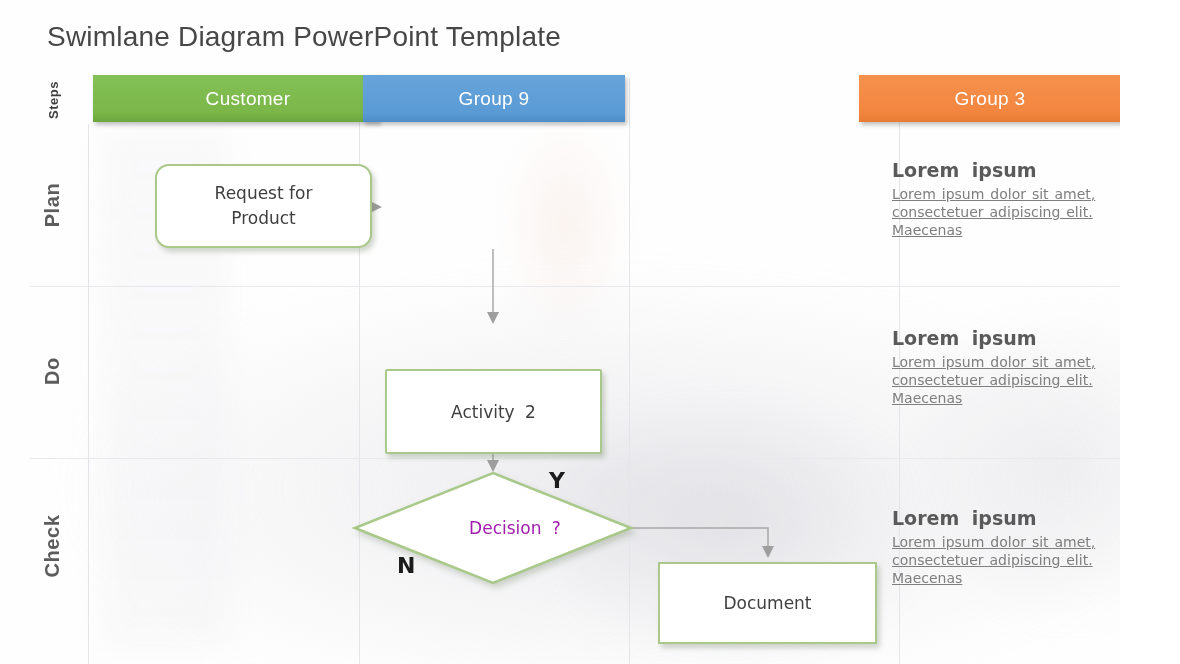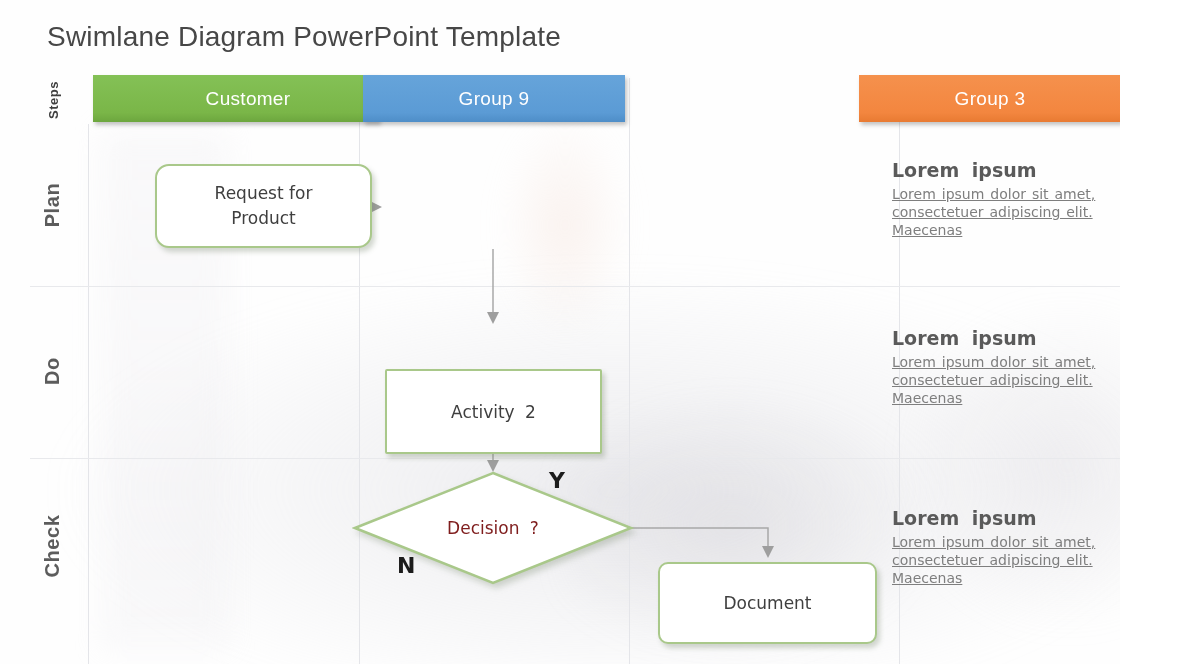--- a/index.html
+++ b/index.html
@@ -55,29 +55,29 @@
   .shape{
     position:absolute;background:#ffffff;border:2px solid #a9c88a;z-index:3;
     display:flex;align-items:center;justify-content:center;text-align:center;
     font-size:17px;color:#3f3f3f;
     box-shadow:3px 4px 5px rgba(110,125,100,0.30);
   }
   .sp-request{left:115px;top:164px;width:213px;height:80px;border-radius:14px;margin-left:40px;}
   .sp-request .inner{width:150px;line-height:1.45;}
   .sp-act1{left:383px;top:163px;width:216px;height:81px;border-radius:2px;}
   .sp-act2{left:385px;top:325px;width:213px;height:81px;border-radius:2px;margin-top:44px;}
-  .sp-doc{left:658px;top:562px;width:215px;height:78px;border-radius:10px;border-width:2.5px;}
+  .sp-doc{left:658px;top:562px;width:215px;height:78px;border-radius:0;border-width:2.5px;}
   .ws{word-spacing:5px;}
 
   .diamond-wrap{position:absolute;left:352px;top:468px;width:284px;height:120px;z-index:3;}
   .diamond-wrap svg{filter:drop-shadow(3px 4px 3px rgba(110,125,100,0.30));}
   .decision-lbl{
-    position:absolute;left:383px;top:473px;width:220px;height:110px;z-index:4;
+    position:absolute;left:405px;top:473px;width:220px;height:110px;z-index:4;
     display:flex;align-items:center;justify-content:center;
-    font-size:17px;color:#7f1d1d;pointer-events:none;
+    font-size:17px;color:#a21caf;pointer-events:none;
   }
   .yn{position:absolute;z-index:4;font-size:22px;font-weight:bold;color:#1c1c1c;}
   .y-lbl{left:549px;top:468px;}
   .n-lbl{left:397px;top:553px;}
 
   
   .connectors{position:absolute;left:0;top:0;z-index:2;pointer-events:none;}
 
   
   .info{position:absolute;left:892px;width:240px;z-index:3;}

